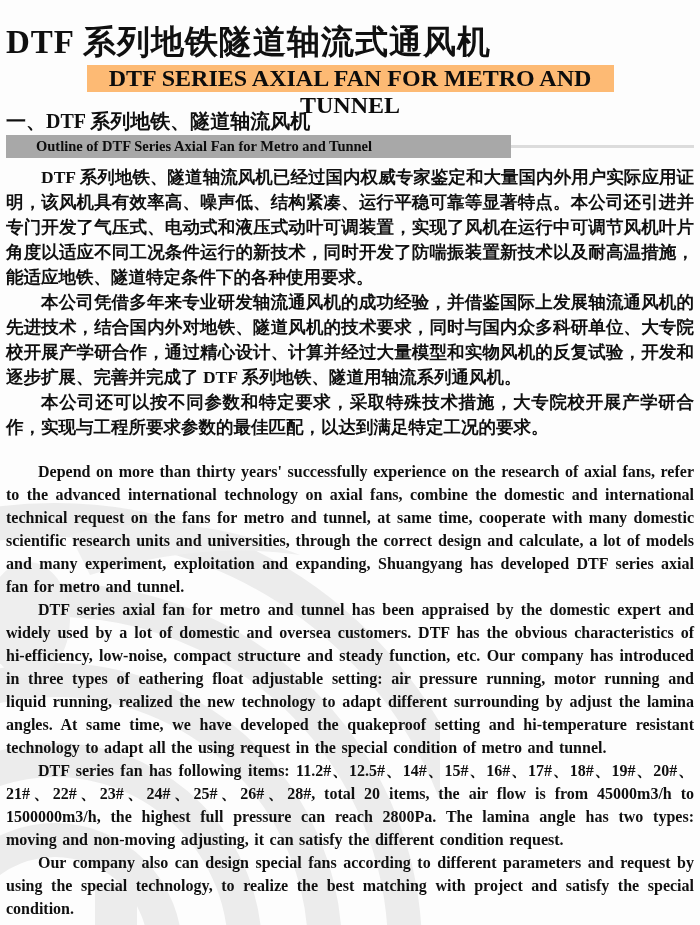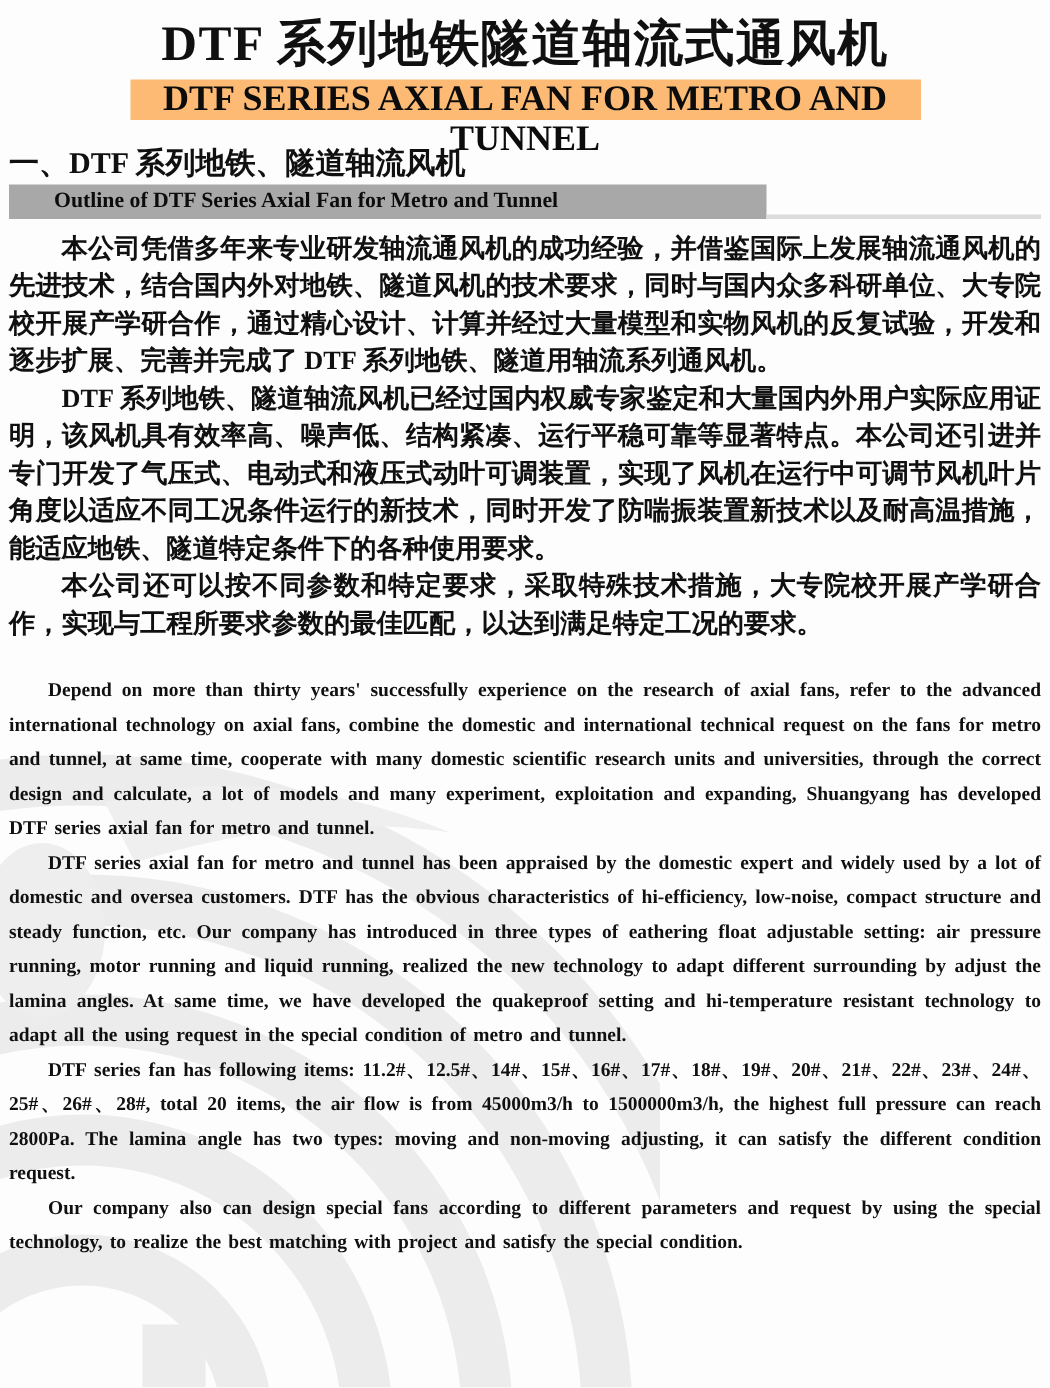--- a/index.html
+++ b/index.html
@@ -20,25 +20,24 @@
   .watermark {
     position: absolute;
     left: 0; bottom: 0;
     width: 440px; height: 480px;
     z-index: 0;
     pointer-events: none;
   }
   .content { position: relative; z-index: 1; }
 
   h1.title {
-    text-align: center;
     font-size: 33px;
     font-weight: bold;
     letter-spacing: 1px;
-    margin-top: 2px;
+    margin-top: 14px;
     line-height: 40px;
   }
   .en-title-bar {
     width: 527px;
     margin: 3px auto 0 auto;
     background: #fdba74;
     text-align: center;
     font-size: 24px;
     font-weight: bold;
     color: #0c0c0c;
@@ -46,21 +45,21 @@
     height: 27px;
   }
   .section-heading {
     margin: 17px 0 0 0;
     font-size: 20px;
     font-weight: bold;
     line-height: 24px;
   }
   .outline-row {
     display: flex;
-    align-items: flex-end;
+    align-items: center;
     margin-top: 2px;
   }
   .outline-bar {
     width: 505px;
     height: 23px;
     background: #a8a8a8;
     font-size: 14.5px;
     font-weight: bold;
     color: #0c0c0c;
     line-height: 23px;
@@ -77,21 +76,21 @@
   .zh-block p {
     font-size: 17.5px;
     font-weight: bold;
     line-height: 25px;
     text-align: justify;
     text-indent: 2em;
     font-family: "Liberation Serif", "DejaVu Serif", serif;
   }
   .en-block { margin-top: 20px; }
   .en-block p {
-    font-size: 13px;
+    font-size: 16px;
     font-weight: bold;
     line-height: 23px;
     text-align: justify;
     text-indent: 2em;
     word-spacing: 1.5px;
   }
 </style>
 </head>
 <body>
 
@@ -120,22 +119,22 @@
     <div class="section-heading">一、DTF 系列地铁、隧道轴流风机</div>
 
     <div class="outline-row">
       <div class="outline-bar">
         <span>Outline of DTF Series Axial Fan for Metro and Tunnel</span>
       </div>
       <div class="outline-rule"></div>
     </div>
 
     <div class="zh-block">
+      <p>DTF 系列地铁、隧道轴流风机已经过国内权威专家鉴定和大量国内外用户实际应用证明，该风机具有效率高、噪声低、结构紧凑、运行平稳可靠等显著特点。本公司还引进并专门开发了气压式、电动式和液压式动叶可调装置，实现了风机在运行中可调节风机叶片角度以适应不同工况条件运行的新技术，同时开发了防喘振装置新技术以及耐高温措施，能适应地铁、隧道特定条件下的各种使用要求。</p>
       <p>本公司凭借多年来专业研发轴流通风机的成功经验，并借鉴国际上发展轴流通风机的先进技术，结合国内外对地铁、隧道风机的技术要求，同时与国内众多科研单位、大专院校开展产学研合作，通过精心设计、计算并经过大量模型和实物风机的反复试验，开发和逐步扩展、完善并完成了 DTF 系列地铁、隧道用轴流系列通风机。</p>
-      <p>DTF 系列地铁、隧道轴流风机已经过国内权威专家鉴定和大量国内外用户实际应用证明，该风机具有效率高、噪声低、结构紧凑、运行平稳可靠等显著特点。本公司还引进并专门开发了气压式、电动式和液压式动叶可调装置，实现了风机在运行中可调节风机叶片角度以适应不同工况条件运行的新技术，同时开发了防喘振装置新技术以及耐高温措施，能适应地铁、隧道特定条件下的各种使用要求。</p>
       <p>本公司还可以按不同参数和特定要求，采取特殊技术措施，大专院校开展产学研合作，实现与工程所要求参数的最佳匹配，以达到满足特定工况的要求。</p>
     </div>
 
     <div class="en-block">
       <p>Depend on more than thirty years' successfully experience on the research of axial fans, refer to the advanced international technology on axial fans, combine the domestic and international technical request on the fans for metro and tunnel, at same time, cooperate with many domestic scientific research units and universities, through the correct design and calculate, a lot of models and many experiment, exploitation and expanding, Shuangyang has developed DTF series axial fan for metro and tunnel.</p>
       <p>DTF series axial fan for metro and tunnel has been appraised by the domestic expert and widely used by a lot of domestic and oversea customers. DTF has the obvious characteristics of hi-efficiency, low-noise, compact structure and steady function, etc. Our company has introduced in three types of eathering float adjustable setting: air pressure running, motor running and liquid running, realized the new technology to adapt different surrounding by adjust the lamina angles. At same time, we have developed the quakeproof setting and hi-temperature resistant technology to adapt all the using request in the special condition of metro and tunnel.</p>
       <p>DTF series fan has following items: 11.2#、12.5#、14#、15#、16#、17#、18#、19#、20#、21#、22#、23#、24#、25#、26#、28#, total 20 items, the air flow is from 45000m3/h to 1500000m3/h, the highest full pressure can reach 2800Pa. The lamina angle has two types: moving and non-moving adjusting, it can satisfy the different condition request.</p>
       <p>Our company also can design special fans according to different parameters and request by using the special technology, to realize the best matching with project and satisfy the special condition.</p>
     </div>
   </div>

